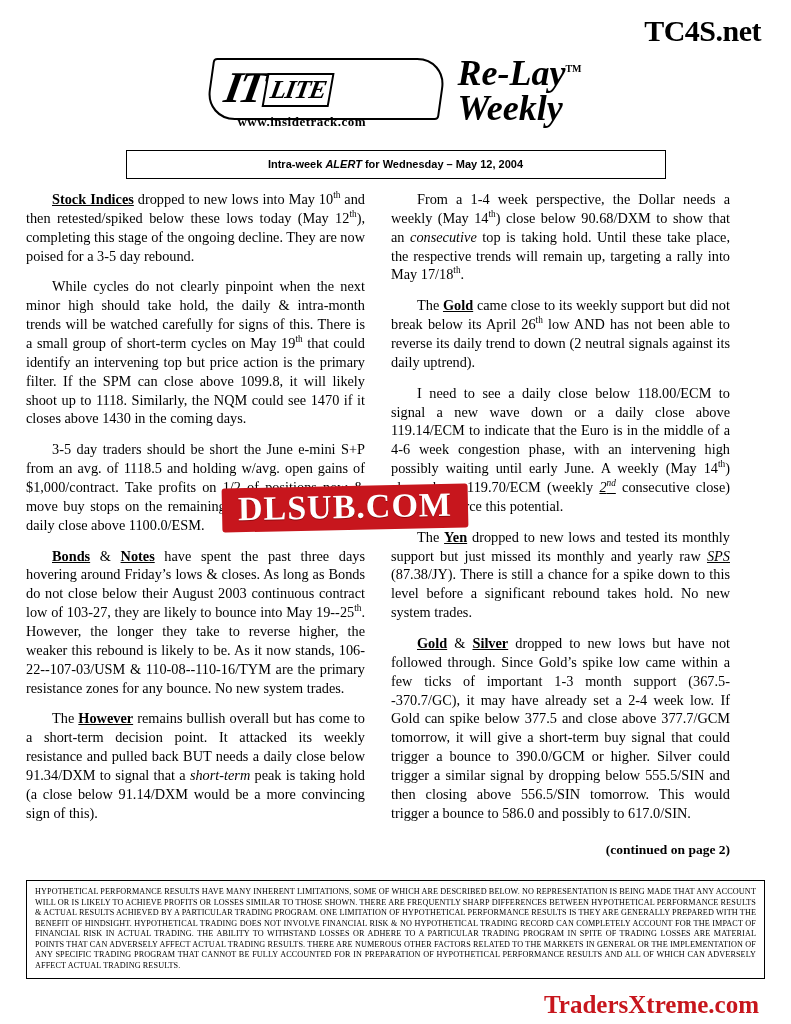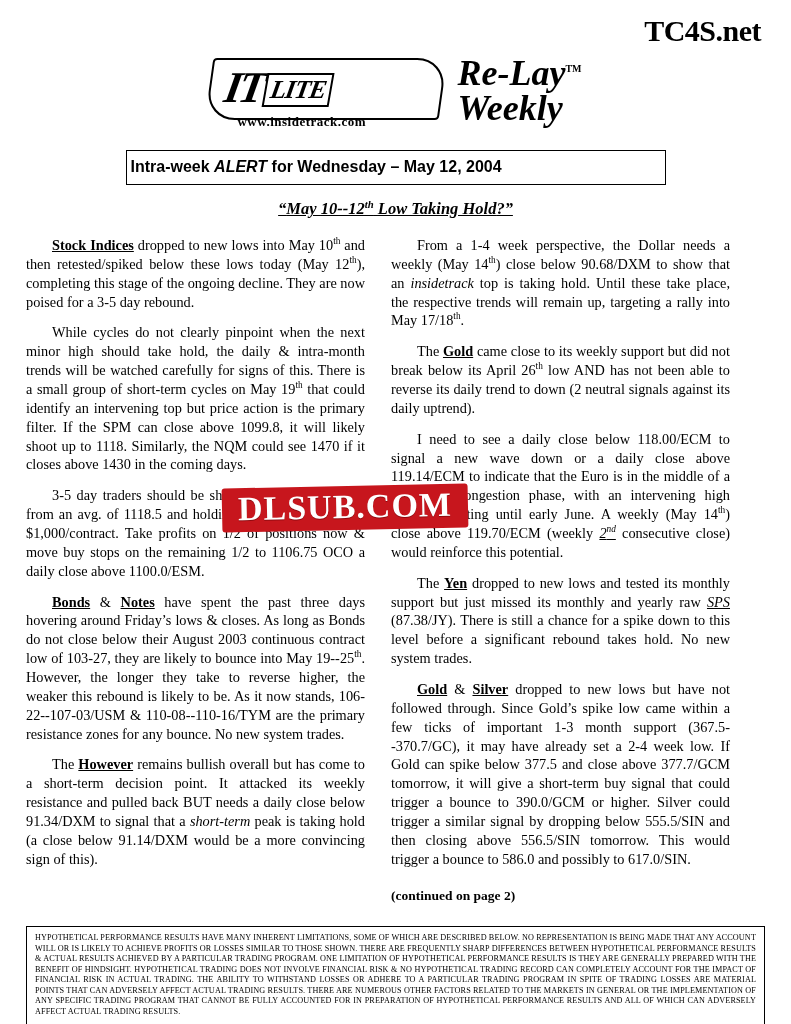--- a/index.html
+++ b/index.html
@@ -95,23 +95,24 @@
     font-size: 10px;
     font-style: normal;
     vertical-align: super;
   }
 
   
   .alert-banner {
     margin: 10px auto 0 auto;
     width: 530px;
     border: 1.5px solid #000;
+    text-align: center;
     padding: 7px 4px 8px 4px;
     font-family: "Liberation Sans", sans-serif;
-    font-size: 16px;
+    font-size: 11px;
     font-weight: bold;
   }
   .alert-banner .em { font-style: italic; font-weight: bold; }
 
   .headline {
     text-align: center;
     margin: 14px 0 10px 0;
     font-size: 16.5px;
     font-weight: bold;
     font-style: italic;
@@ -133,21 +134,21 @@
   .col p {
     margin: 7px 0 12px 0;
     text-indent: 26px;
   }
   .u { text-decoration: underline; }
   .b { font-weight: bold; }
   .i { font-style: italic; }
   sup { font-size: 0.65em; vertical-align: super; line-height: 0; }
 
   .continued {
-    text-align: left;
+    text-align: right;
     font-weight: bold;
     font-size: 13.5px;
     margin-top: 18px;
   }
 
   
   .watermark {
     position: absolute;
     left: 222px;
     top: 486px;
@@ -203,64 +204,61 @@
     <div class="title-block">
       <div><span>Re-Lay</span><span class="tm">TM</span></div>
       <div>Weekly</div>
     </div>
   </div>
 
   <div class="alert-banner">
     <span>Intra-week </span><span class="em">ALERT</span><span> for Wednesday – May 12, 2004</span>
   </div>
 
-  <div class="headline">
-    “<span class="u">May <span class="u">10--12</span><sup>th</sup> <span class="u">Low Taking Hold</span></span>?”
+
+  <div class="columns">
+
+    <div class="col">
+      <p>
+        <span class="b u">Stock Indices</span> dropped to new lows into May 10<sup>th</sup> and then retested/spiked below these lows today (May 12<sup>th</sup>), completing this stage of the ongoing decline.  They are now poised for a 3-5 day rebound.
+      </p>
+      <p>
+        While cycles do not clearly pinpoint when the next minor high should take hold, the daily &amp; intra-month trends will be watched carefully for signs of this.  There is a small group of short-term cycles on May 19<sup>th</sup> that could identify an intervening top but price action is the primary filter.  If the SPM can close above 1099.8, it will likely shoot up to 1118.  Similarly, the NQM could see 1470 if it closes above 1430 in the coming days.
+      </p>
+      <p>
+        3-5 day traders should be short the June e-mini S+P from an avg. of 1118.5 and holding w/avg. open gains of $1,000/contract.  Take profits on 1/2 of positions now &amp; move buy stops on the remaining 1/2 to 1106.75 OCO a daily close above 1100.0/ESM.
+      </p>
+      <p>
+        <span class="b u">Bonds</span> &amp; <span class="b u">Notes</span> have spent the past three days hovering around Friday’s lows &amp; closes.  As long as Bonds do not close below their August 2003 continuous contract low of 103-27, they are likely to bounce into May 19--25<sup>th</sup>.  However, the longer they take to reverse higher, the weaker this rebound is likely to be.  As it now stands, 106-22--107-03/USM &amp; 110-08--110-16/TYM are the primary resistance zones for any bounce.  No new system trades.
+      </p>
+      <p>
+        The <span class="b u">However</span> remains bullish overall but has come to a short-term decision point.  It attacked its weekly resistance and pulled back BUT needs a daily close below 91.34/DXM to signal that a <span class="i">short-term</span> peak is taking hold (a close below 91.14/DXM would be a more convincing sign of this).
+      </p>
+    </div>
+
+    <div class="col">
+      <p>
+        From a 1-4 week perspective, the Dollar needs a weekly (May 14<sup>th</sup>) close below 90.68/DXM to show that an <span class="i">consecutive</span> top is taking hold.  Until these take place, the respective trends will remain up, targeting a rally into May 17/18<sup>th</sup>.
+      </p>
+      <p>
+        The <span class="b u">Gold</span> came close to its weekly support but did not break below its April 26<sup>th</sup> low AND has not been able to reverse its daily trend to down (2 neutral signals against its daily uptrend).
+      </p>
+      <p>
+        I need to see a daily close below 118.00/ECM to signal a new wave down or a daily close above 119.14/ECM to indicate that the Euro is in the middle of a 4-6 week congestion phase, with an intervening high possibly waiting until early June.  A weekly (May 14<sup>th</sup>) close above 119.70/ECM (weekly <span class="i u">2<sup>nd</sup></span> consecutive close) would reinforce this potential.
+      </p>
+      <p>
+        The <span class="b u">Yen</span> dropped to new lows and tested its monthly support but just missed its monthly and yearly raw <span class="i u">SPS</span> (87.38/JY).  There is still a chance for a spike down to this level before a significant rebound takes hold.  No new system trades.
+      </p>
+      <p>
+        <span class="b u">Gold</span> &amp; <span class="b u">Silver</span> dropped to new lows but have not followed through.  Since Gold’s spike low came within a few ticks of important 1-3 month support (367.5--370.7/GC), it may have already set a 2-4 week low.  If Gold can spike below 377.5 and close above 377.7/GCM tomorrow, it will give a short-term buy signal that could trigger a bounce to 390.0/GCM or higher.  Silver could trigger a similar signal by dropping below 555.5/SIN and then closing above 556.5/SIN tomorrow.  This would trigger a bounce to 586.0 and possibly to 617.0/SIN.
+      </p>
+      <div class="continued">(continued on page 2)</div>
+    </div>
+
   </div>
 
-  <div class="columns">
-
-    <div class="col">
-      <p>
-        <span class="b u">Stock Indices</span> dropped to new lows into May 10<sup>th</sup> and then retested/spiked below these lows today (May 12<sup>th</sup>), completing this stage of the ongoing decline.  They are now poised for a 3-5 day rebound.
-      </p>
-      <p>
-        While cycles do not clearly pinpoint when the next minor high should take hold, the daily &amp; intra-month trends will be watched carefully for signs of this.  There is a small group of short-term cycles on May 19<sup>th</sup> that could identify an intervening top but price action is the primary filter.  If the SPM can close above 1099.8, it will likely shoot up to 1118.  Similarly, the NQM could see 1470 if it closes above 1430 in the coming days.
-      </p>
-      <p>
-        3-5 day traders should be short the June e-mini S+P from an avg. of 1118.5 and holding w/avg. open gains of $1,000/contract.  Take profits on 1/2 of positions now &amp; move buy stops on the remaining 1/2 to 1106.75 OCO a daily close above 1100.0/ESM.
-      </p>
-      <p>
-        <span class="b u">Bonds</span> &amp; <span class="b u">Notes</span> have spent the past three days hovering around Friday’s lows &amp; closes.  As long as Bonds do not close below their August 2003 continuous contract low of 103-27, they are likely to bounce into May 19--25<sup>th</sup>.  However, the longer they take to reverse higher, the weaker this rebound is likely to be.  As it now stands, 106-22--107-03/USM &amp; 110-08--110-16/TYM are the primary resistance zones for any bounce.  No new system trades.
-      </p>
-      <p>
-        The <span class="b u">However</span> remains bullish overall but has come to a short-term decision point.  It attacked its weekly resistance and pulled back BUT needs a daily close below 91.34/DXM to signal that a <span class="i">short-term</span> peak is taking hold (a close below 91.14/DXM would be a more convincing sign of this).
-      </p>
-    </div>
-
-    <div class="col">
-      <p>
-        From a 1-4 week perspective, the Dollar needs a weekly (May 14<sup>th</sup>) close below 90.68/DXM to show that an <span class="i">insidetrack</span> top is taking hold.  Until these take place, the respective trends will remain up, targeting a rally into May 17/18<sup>th</sup>.
-      </p>
-      <p>
-        The <span class="b u">Gold</span> came close to its weekly support but did not break below its April 26<sup>th</sup> low AND has not been able to reverse its daily trend to down (2 neutral signals against its daily uptrend).
-      </p>
-      <p>
-        I need to see a daily close below 118.00/ECM to signal a new wave down or a daily close above 119.14/ECM to indicate that the Euro is in the middle of a 4-6 week congestion phase, with an intervening high possibly waiting until early June.  A weekly (May 14<sup>th</sup>) close above 119.70/ECM (weekly <span class="i u">2<sup>nd</sup></span> consecutive close) would reinforce this potential.
-      </p>
-      <p>
-        The <span class="b u">Yen</span> dropped to new lows and tested its monthly support but just missed its monthly and yearly raw <span class="i u">SPS</span> (87.38/JY).  There is still a chance for a spike down to this level before a significant rebound takes hold.  No new system trades.
-      </p>
-      <p>
-        <span class="b u">Gold</span> &amp; <span class="b u">Silver</span> dropped to new lows but have not followed through.  Since Gold’s spike low came within a few ticks of important 1-3 month support (367.5--370.7/GC), it may have already set a 2-4 week low.  If Gold can spike below 377.5 and close above 377.7/GCM tomorrow, it will give a short-term buy signal that could trigger a bounce to 390.0/GCM or higher.  Silver could trigger a similar signal by dropping below 555.5/SIN and then closing above 556.5/SIN tomorrow.  This would trigger a bounce to 586.0 and possibly to 617.0/SIN.
-      </p>
-      <div class="continued">(continued on page 2)</div>
-    </div>
-
-  </div>
-
   <div class="watermark">DLSUB.COM</div>
 
   <div class="disclaimer">HYPOTHETICAL PERFORMANCE RESULTS HAVE MANY INHERENT LIMITATIONS, SOME OF WHICH ARE DESCRIBED BELOW. NO REPRESENTATION IS BEING MADE THAT ANY ACCOUNT WILL OR IS LIKELY TO ACHIEVE PROFITS OR LOSSES SIMILAR TO THOSE SHOWN. THERE ARE FREQUENTLY SHARP DIFFERENCES BETWEEN HYPOTHETICAL PERFORMANCE RESULTS &amp; ACTUAL RESULTS ACHIEVED BY A PARTICULAR TRADING PROGRAM. ONE LIMITATION OF HYPOTHETICAL PERFORMANCE RESULTS IS THEY ARE GENERALLY PREPARED WITH THE BENEFIT OF HINDSIGHT.  HYPOTHETICAL TRADING DOES NOT INVOLVE FINANCIAL RISK &amp; NO HYPOTHETICAL TRADING RECORD CAN COMPLETELY ACCOUNT FOR THE IMPACT OF FINANCIAL RISK IN ACTUAL TRADING. THE ABILITY TO WITHSTAND LOSSES OR ADHERE TO A PARTICULAR TRADING PROGRAM IN SPITE OF TRADING LOSSES ARE MATERIAL POINTS THAT CAN ADVERSELY AFFECT ACTUAL TRADING RESULTS. THERE ARE NUMEROUS OTHER FACTORS RELATED TO THE MARKETS IN GENERAL OR THE IMPLEMENTATION OF ANY SPECIFIC TRADING PROGRAM THAT CANNOT BE FULLY ACCOUNTED FOR IN PREPARATION OF HYPOTHETICAL PERFORMANCE RESULTS AND ALL OF WHICH CAN ADVERSELY AFFECT ACTUAL TRADING RESULTS.</div>
 
   <div class="footer-brand">TradersXtreme.com</div>
 
 </div>
 
 </body></html>

